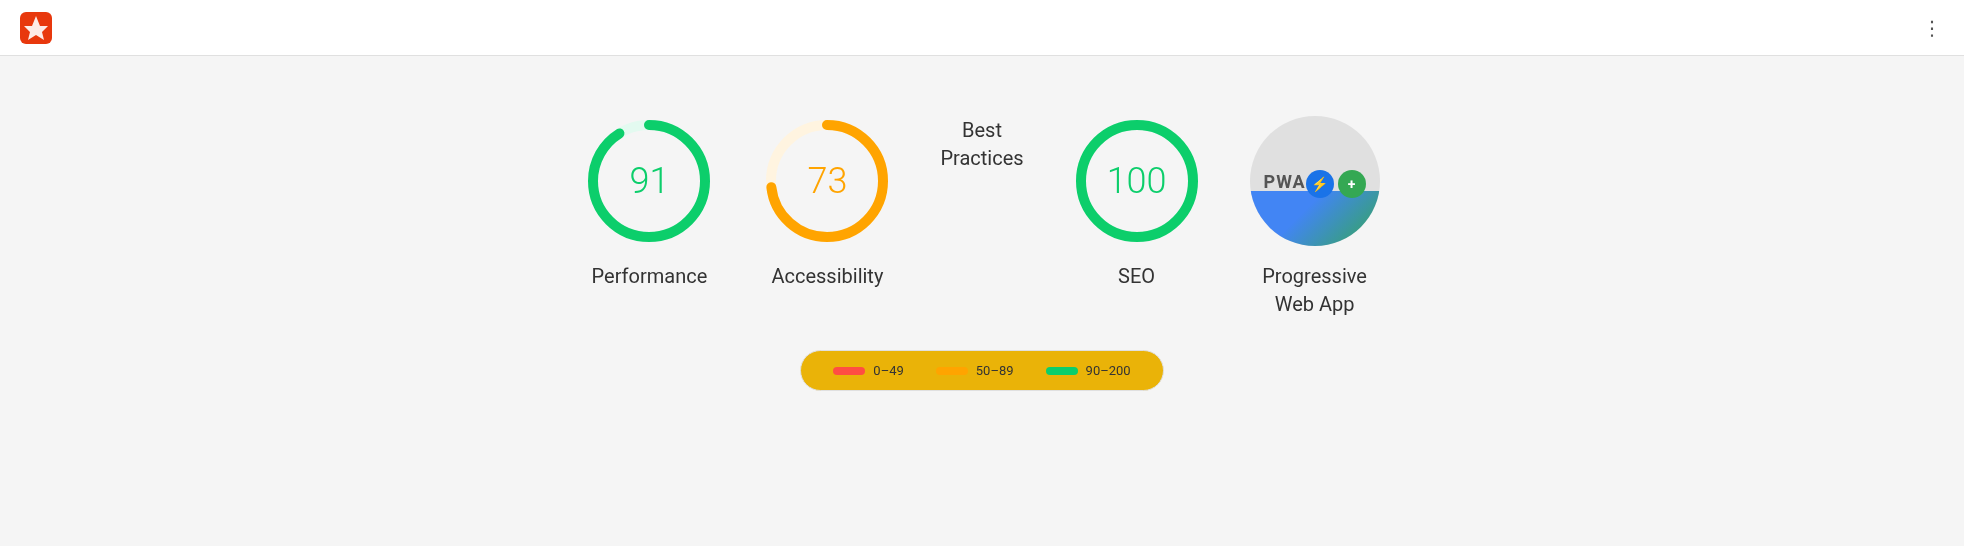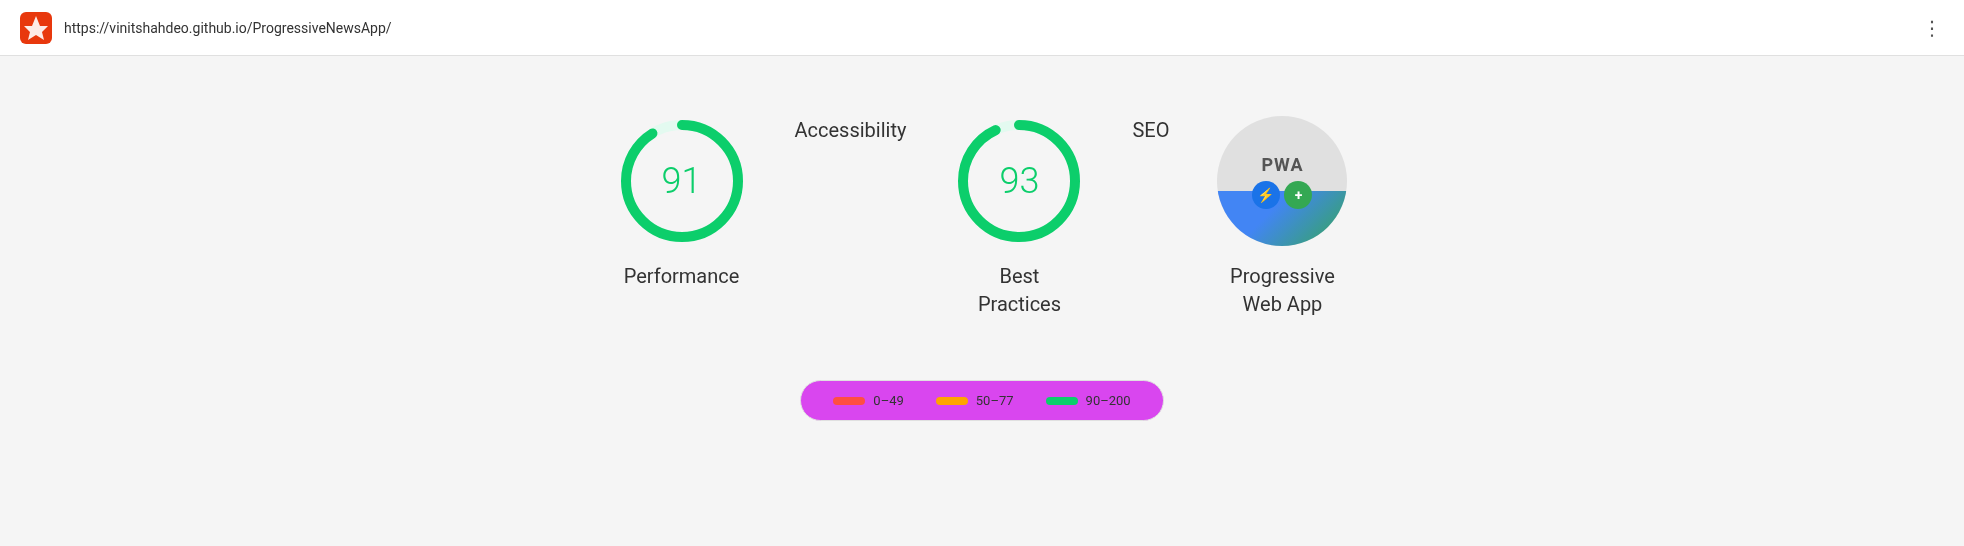--- a/index.html
+++ b/index.html
@@ -104,21 +104,21 @@
       background: #e0e0e0;
       display: flex;
       align-items: center;
       justify-content: center;
       position: relative;
       overflow: hidden;
     }
 
     .pwa-inner {
       display: flex;
-      flex-direction: column;
+      flex-direction: row;
       align-items: center;
       justify-content: center;
     }
 
     .pwa-text {
       font-size: 18px;
       font-weight: 700;
       color: #555;
       letter-spacing: 1px;
     }
@@ -151,25 +151,24 @@
       right: 0;
       height: 55px;
       background: linear-gradient(135deg, #4285f4 40%, #34a853 100%);
       border-radius: 0 0 65px 65px;
     }
 
     .legend-container {
       display: flex;
       align-items: center;
       gap: 32px;
-      background: #d946ef;
+      background: #eab308;
       border: 1px solid #e0e0e0;
       border-radius: 24px;
       padding: 12px 32px;
-      margin-top: 30px;
     }
 
     .legend-item {
       display: flex;
       align-items: center;
       gap: 8px;
     }
 
     .legend-bar {
       width: 32px;
@@ -189,55 +188,61 @@
 </head>
 <body>
 
 <div class="top-bar">
   <div class="top-bar-left">
 
     <svg width="32" height="32" viewBox="0 0 32 32">
       <rect width="32" height="32" rx="6" fill="#e8380d"></rect>
       <polygon points="16,4 20,14 28,14 22,20 24,28 16,23 8,28 10,20 4,14 12,14" fill="white" opacity="0.9"></polygon>
     </svg>
-    <span class="url-text">https://vinitshahdeo.github.io/ProgressiveNewsApp/</span>
   </div>
   <span class="three-dots">⋮</span>
 </div>
 
 <div class="main-content">
   <div class="scores-row">
 
     <div class="score-item">
       <div class="circle-container">
         <svg viewBox="0 0 130 130">
           <circle class="track-green" cx="65" cy="65" r="56" fill="none" stroke-width="10"></circle>
           <circle class="progress-green" cx="65" cy="65" r="56" fill="none" stroke-width="10" stroke-dasharray="351.86" stroke-dashoffset="31.67" stroke-linecap="round"></circle>
         </svg>
         <span class="score-number score-green">91</span>
       </div>
       <span class="score-label">Performance</span>
     </div>
 
     <div class="score-item">
+      <div class="circle-container">
+        <svg viewBox="0 0 130 130">
+          <circle class="track-orange" cx="65" cy="65" r="56" fill="none" stroke-width="10"></circle>
+          <circle class="progress-orange" cx="65" cy="65" r="56" fill="none" stroke-width="10" stroke-dasharray="351.86" stroke-dashoffset="94.68" stroke-linecap="round"></circle>
+        </svg>
+        <span class="score-number score-orange">73</span>
+      </div>
       <span class="score-label">Accessibility</span>
+    </div>
+
+    <div class="score-item">
+      <span class="score-label">Best<br>Practices</span>
     </div>
 
     <div class="score-item">
       <div class="circle-container">
         <svg viewBox="0 0 130 130">
           <circle class="track-green" cx="65" cy="65" r="56" fill="none" stroke-width="10"></circle>
-          <circle class="progress-green" cx="65" cy="65" r="56" fill="none" stroke-width="10" stroke-dasharray="351.86" stroke-dashoffset="24.63" stroke-linecap="round"></circle>
+          <circle class="progress-green" cx="65" cy="65" r="56" fill="none" stroke-width="10" stroke-dasharray="351.86" stroke-dashoffset="0" stroke-linecap="round"></circle>
         </svg>
-        <span class="score-number score-green">93</span>
-      </div>
-      <span class="score-label">Best<br>Practices</span>
-    </div>
-
-    <div class="score-item">
+        <span class="score-number score-green">100</span>
+      </div>
       <span class="score-label">SEO</span>
     </div>
 
     <div class="score-item">
       <div class="pwa-circle">
         <div class="pwa-bg-shape"></div>
         <div class="pwa-inner" style="position:relative;z-index:2;">
           <span class="pwa-text">PWA</span>
           <div class="pwa-badges">
             <div class="pwa-badge pwa-badge-blue">⚡</div>
@@ -250,20 +255,20 @@
 
   </div>
 
   <div class="legend-container">
     <div class="legend-item">
       <div class="legend-bar legend-bar-red"></div>
       <span class="legend-text">0–49</span>
     </div>
     <div class="legend-item">
       <div class="legend-bar legend-bar-orange"></div>
-      <span class="legend-text">50–77</span>
+      <span class="legend-text">50–89</span>
     </div>
     <div class="legend-item">
       <div class="legend-bar legend-bar-green"></div>
       <span class="legend-text">90–200</span>
     </div>
   </div>
 </div>
 
 </body></html>

